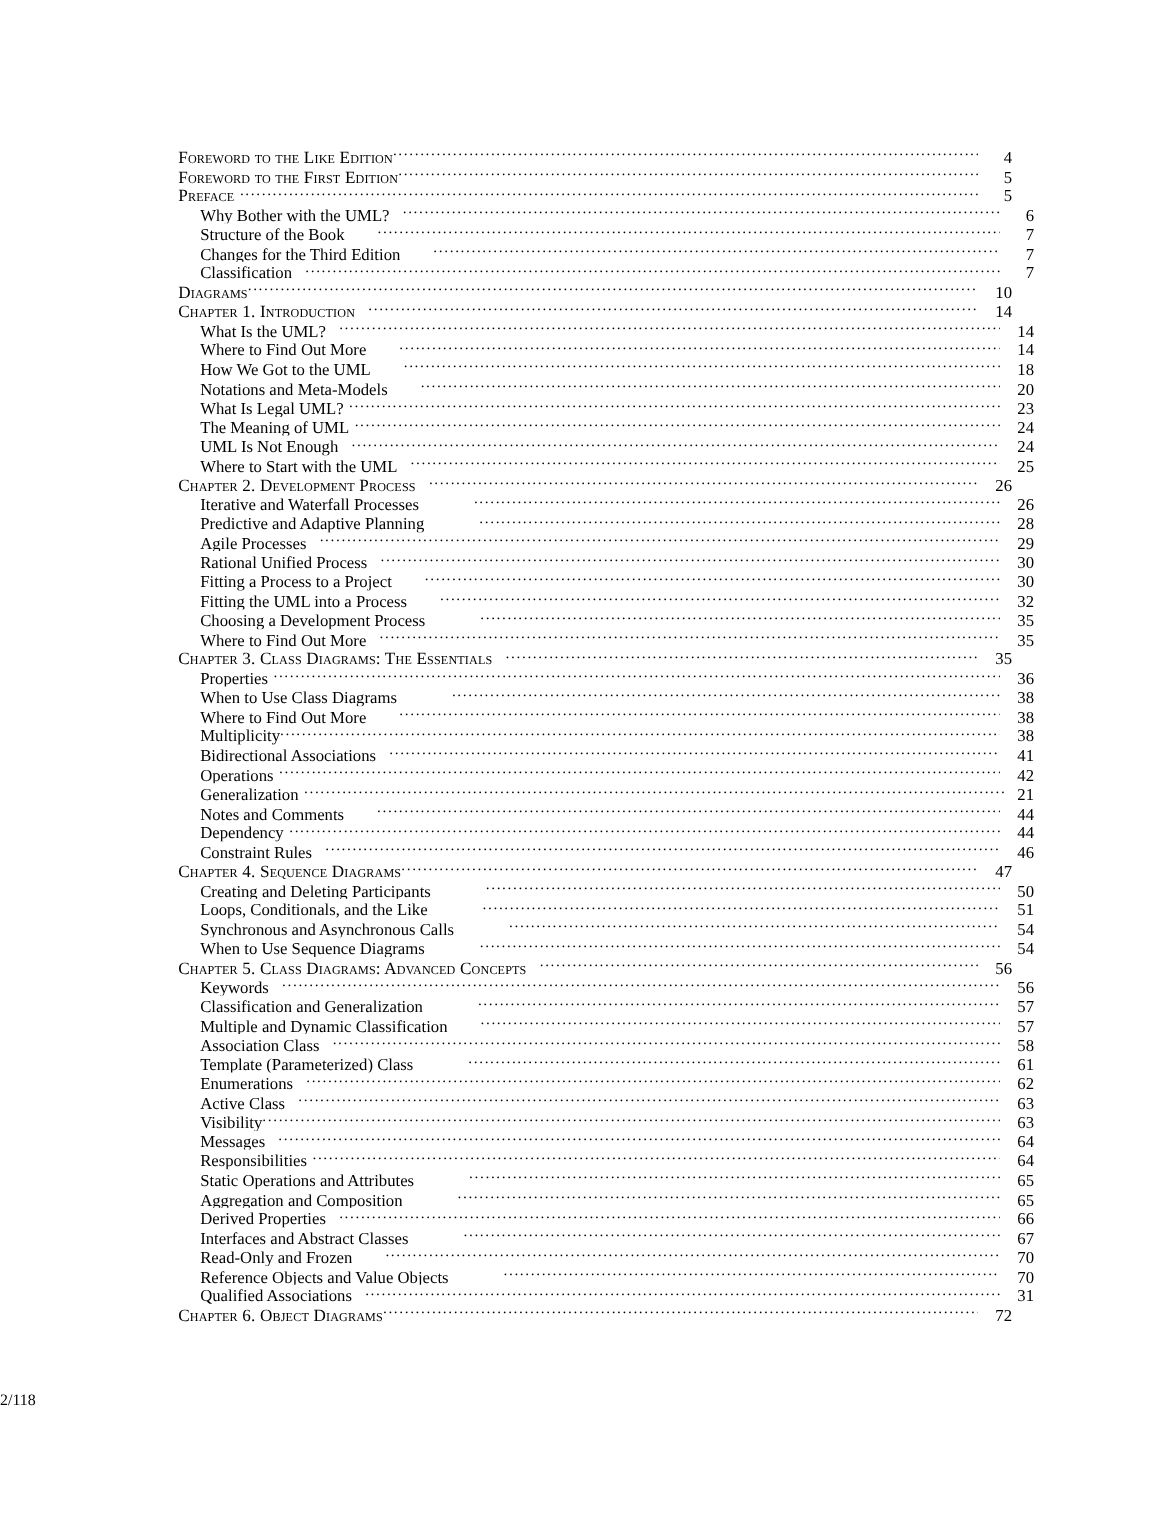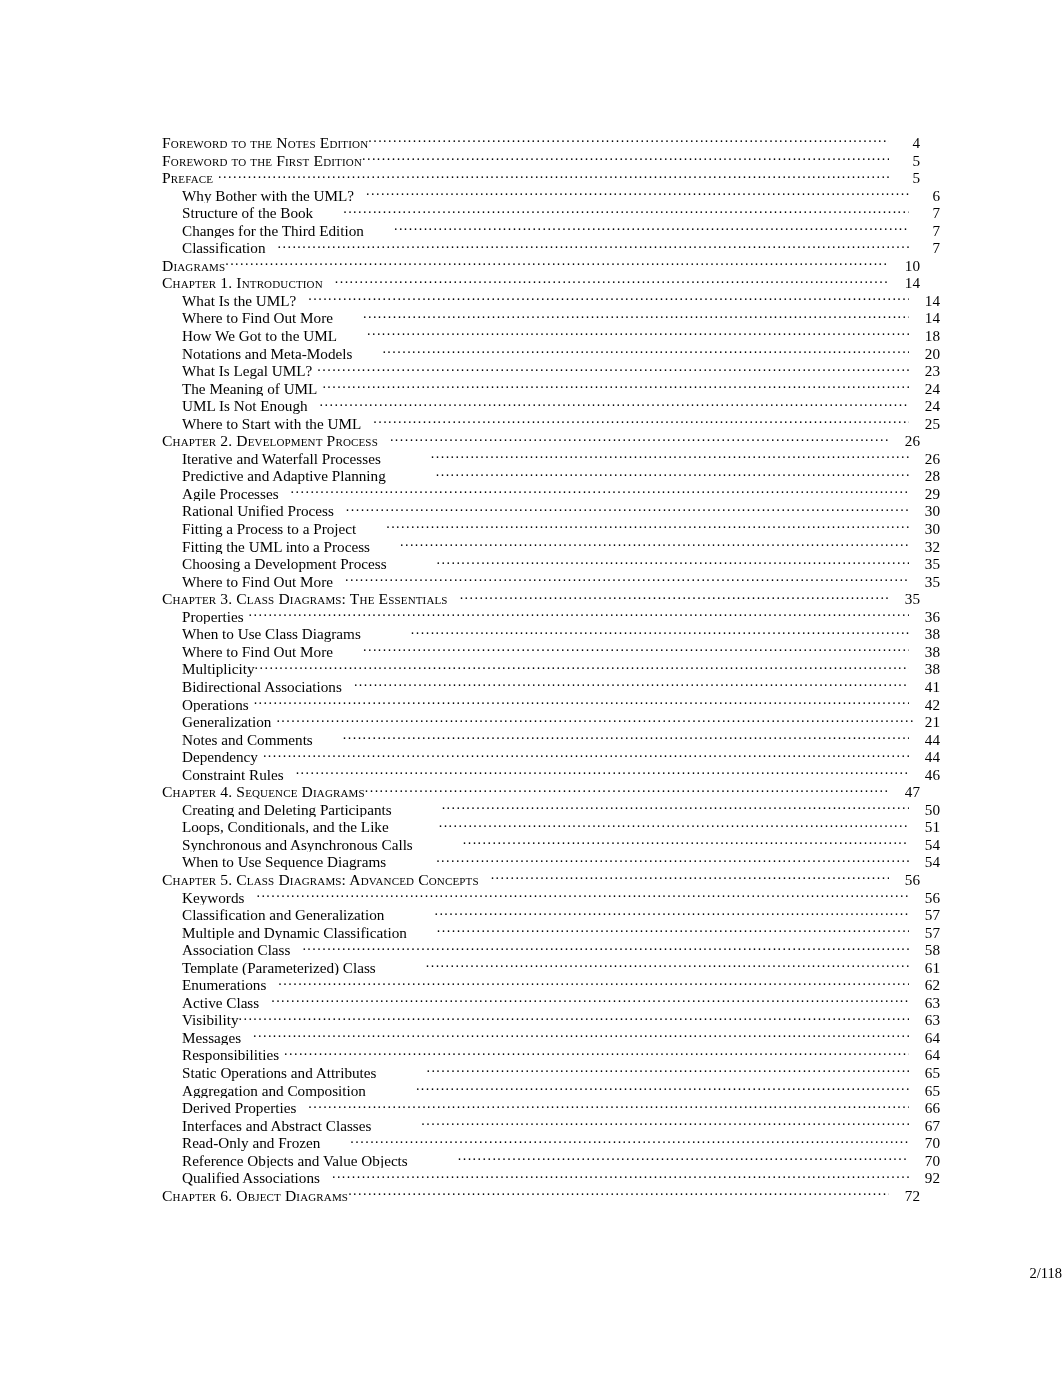--- a/index.html
+++ b/index.html
@@ -95,32 +95,32 @@
     padding-left: 4px;
   }
   
   .tight .toc-page-num { padding-left: 0px; }
 
   #page-footer {
     position: absolute;
     left: 0;
     top: 1265px;
     width: 1062px;
-    text-align: right;
+    text-align: left;
     font-size: 14.5px;
     font-family: "Liberation Serif", "DejaVu Serif", serif;
   }
 </style>
 </head>
 <body>
 
 <div id="toc-page">
   <div id="toc-list">
       <div class="toc-entry level-1 gap-0">
-        <span class="toc-title">Foreword to the   Notes Edition</span>
+        <span class="toc-title">Foreword to the   Like Edition</span>
         <span class="toc-leader"></span>
         <span class="toc-page-num">4</span>
       </div>
       <div class="toc-entry level-1 gap-0">
         <span class="toc-title">Foreword to the   First  Edition</span>
         <span class="toc-leader"></span>
         <span class="toc-page-num">5</span>
       </div>
       <div class="toc-entry level-1 gap-1">
         <span class="toc-title">Preface</span>
@@ -403,21 +403,21 @@
         <span class="toc-page-num">70</span>
       </div>
       <div class="toc-entry level-2 gap-4">
         <span class="toc-title">Reference Objects and Value Objects</span>
         <span class="toc-leader"></span>
         <span class="toc-page-num">70</span>
       </div>
       <div class="toc-entry level-2 gap-2">
         <span class="toc-title">Qualified Associations</span>
         <span class="toc-leader"></span>
-        <span class="toc-page-num">92</span>
+        <span class="toc-page-num">31</span>
       </div>
       <div class="toc-entry level-1 gap-0">
         <span class="toc-title">Chapter 6. Object  Diagrams</span>
         <span class="toc-leader"></span>
         <span class="toc-page-num">72</span>
       </div>
     </div>
   <div id="page-footer">2/118</div>
 </div>
 

